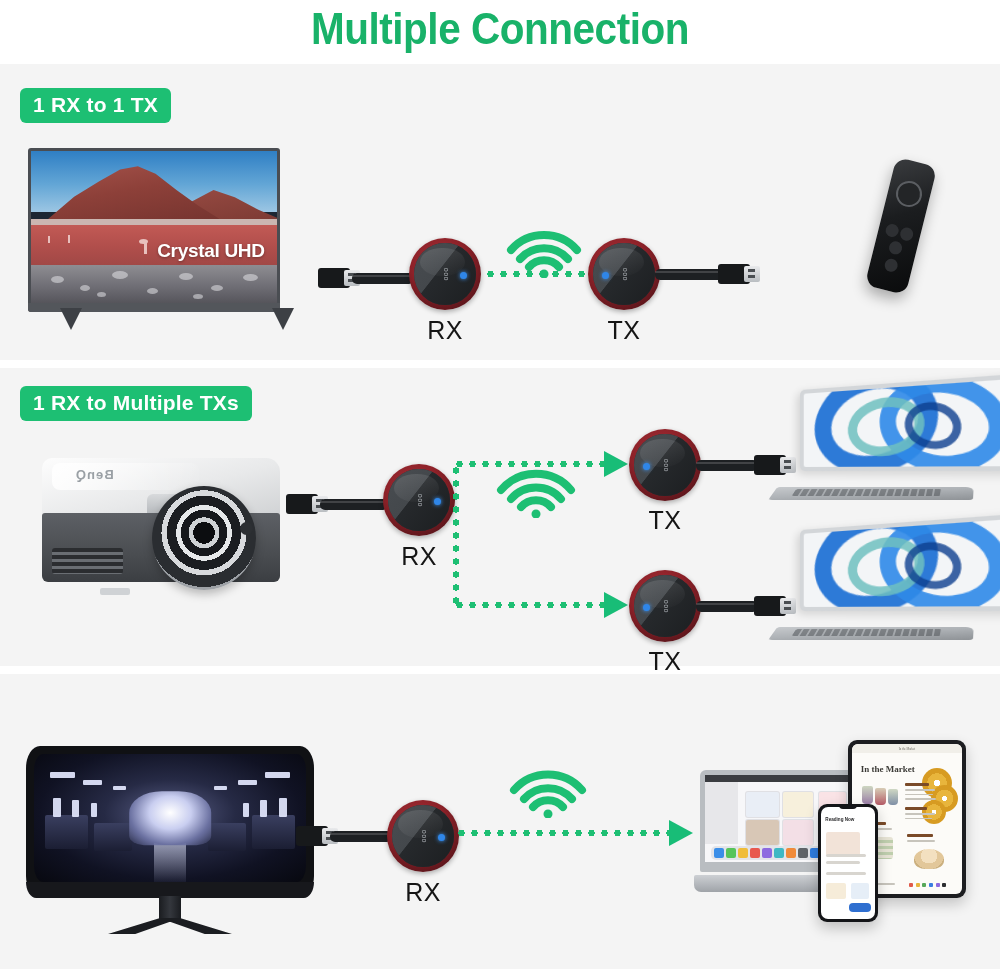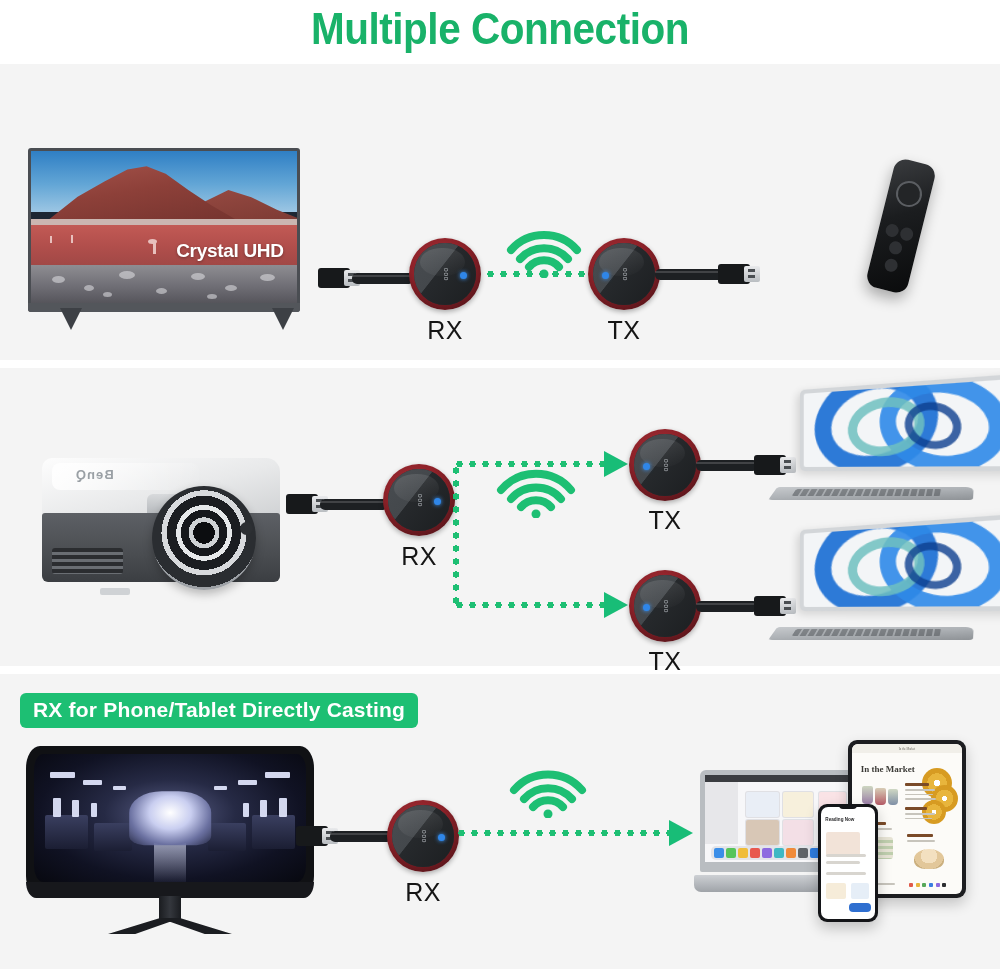--- a/index.html
+++ b/index.html
@@ -281,22 +281,23 @@
   .iphone .card { position: absolute; border-radius: 2px; }
 </style>
 </head>
 <body>
 
 <div class="page">
 
   <div class="title">Multiple Connection</div>
 
   <div class="panel" id="panel-1">
-
-    <div class="tv" style="left:28px; top:84px; width:272px; height:164px;padding-left:13px;">
+    <div class="badge" id="badge-1">1 RX to 1 TX</div>
+
+    <div class="tv" style="left:28px; top:84px; width:252px; height:164px;padding-left:13px;">
       <div class="bezel"></div>
       <div class="screen">
         <div class="sky"></div>
         <div class="mtn2"></div>
         <div class="mtn"></div>
         <div class="strip"></div>
         <div class="lake"></div>
         <div class="shore"></div>
         <div class="flam" style="left:46%; top:60%; width:3px; height:12px;"></div>
         <div class="flam" style="left:44%; top:58%; width:9px; height:5px; border-radius:50%;"></div>
@@ -363,20 +364,21 @@
     <div class="atv-remote" style="left:880px; top:96px;">
       <div class="touch"></div>
       <div class="btn" style="left:7px;  top:50%;"></div>
       <div class="btn" style="right:7px; top:50%;"></div>
       <div class="btn" style="left:50%; top:62%; transform:translateX(-50%);"></div>
       <div class="btn" style="left:50%; top:76%; transform:translateX(-50%);"></div>
     </div>
   </div>
 
   <div class="panel" id="panel-2">
+    <div class="badge" id="badge-2">1 RX to Multiple TXs</div>
 
     <div class="proj" style="left:42px; top:90px; width:238px; height:132px;">
       <div class="top">
           <div class="topgl"></div>
           <div class="brand">BenQ</div>
         </div>
       <div class="hump"></div>
       <div class="body">
           <div class="vent"></div>
         </div>
@@ -471,21 +473,20 @@
             <div class="swirl-d"></div>
       </div>
         </div>
       <div class="base">
           <div class="keys"></div>
         </div>
     </div>
   </div>
 
   <div class="panel" id="panel-3">
-    <div class="badge" id="badge-3">RX for Phone/Tablet Directly Casting</div>
 
     <div class="mon" style="left:26px; top:72px; width:288px; height:152px;">
       <div class="frame"></div>
       <div class="scr">
         <div class="slab" style="left:4%;  top:48%; width:16%; height:26%;"></div>
         <div class="slab" style="left:22%; top:54%; width:14%; height:22%;"></div>
         <div class="slab" style="left:64%; top:54%; width:14%; height:22%;"></div>
         <div class="slab" style="left:80%; top:48%; width:16%; height:26%;"></div>
         <div class="panel-l" style="left:6%;  top:14%; width:9%;  height:5%;"></div>
         <div class="panel-l" style="left:18%; top:20%; width:7%;  height:4%;"></div>

